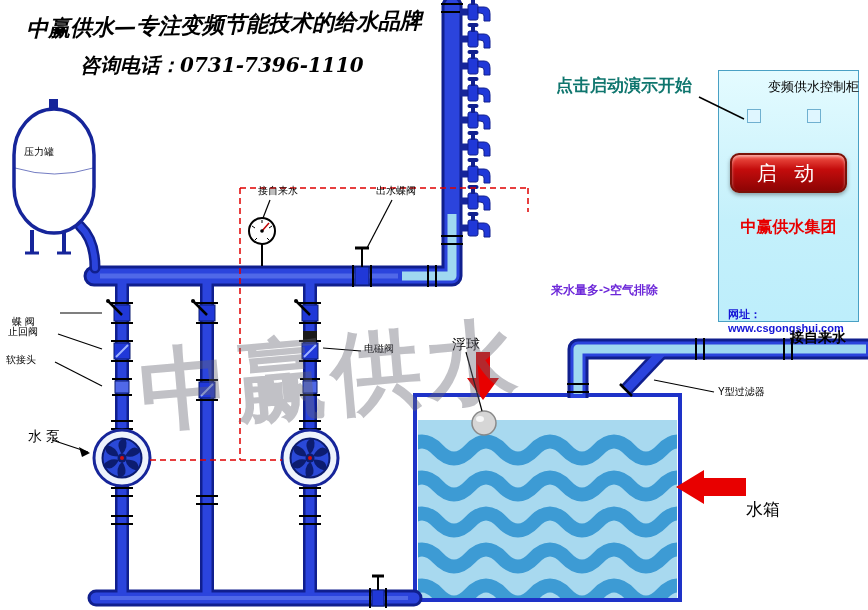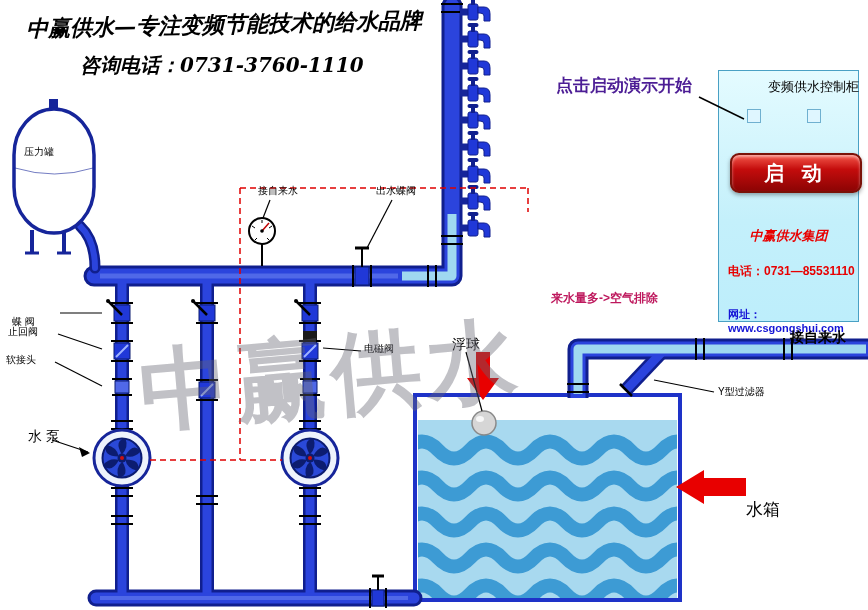--- a/index.html
+++ b/index.html
@@ -5,41 +5,41 @@
   html,body{margin:0;padding:0;background:#fff;}
   body{width:868px;height:610px;position:relative;overflow:hidden;
        font-family:"Liberation Sans",sans-serif;}
   .stage{position:absolute;left:0;top:0;width:868px;height:610px;}
   svg.diagram{position:absolute;left:0;top:0;z-index:1;}
   .lbl{position:absolute;z-index:10;white-space:nowrap;color:#000;line-height:1.15;}
   .slogan{left:26px;top:12px;font-size:22px;font-weight:900;font-style:italic;
           transform:rotate(-1.2deg);font-family:"DejaVu Serif","Liberation Serif",serif;}
   .consult{left:80px;top:54px;font-size:20px;font-weight:900;font-style:italic;
            font-family:"DejaVu Serif","Liberation Serif",serif;}
-  .demo-hint{left:556px;top:76px;font-size:17px;font-weight:bold;color:#4c1d95;}
-  .air{left:551px;top:292px;font-size:12px;font-weight:bold;color:#be185d;}
+  .demo-hint{left:556px;top:76px;font-size:17px;font-weight:bold;color:#0f766e;}
+  .air{left:551px;top:284px;font-size:12px;font-weight:bold;color:#6d28d9;}
   .sm{font-size:10px;}
   .watermark{position:absolute;left:140px;top:332px;z-index:30;font-size:90px;font-weight:bold;
              color:rgba(100,100,112,0.40);transform:rotate(-5deg);transform-origin:left center;
              letter-spacing:6px;pointer-events:none;white-space:nowrap;
              font-family:"DejaVu Serif","Liberation Serif",serif;}
   .cabinet{position:absolute;left:718px;top:70px;width:141px;height:252px;z-index:8;
            background:linear-gradient(180deg,#e4fbff,#c4f0fb 60%,#bdeefb);
            border:1px solid #49a0c4;box-sizing:border-box;}
   .cab-title{position:absolute;top:7px;width:100%;text-align:center;font-size:13px;color:#000;margin-left:25px;}
   .ind{position:absolute;top:38px;width:12px;height:12px;background:#dff6ff;border:1px solid #6fb0d0;}
   .ind1{left:28px}.ind2{left:88px}
-  .start-btn{position:absolute;left:11px;top:82px;width:132px;height:40px;
+  .start-btn{position:absolute;left:11px;top:82px;width:117px;height:40px;
              background:linear-gradient(180deg,#f4574a,#c40c0c 40%,#8c0404);
-             border:2px solid #7a1208;border-radius:9px;color:#fff;font-size:20px;font-weight:bold;
+             border:2px solid #7a1208;border-radius:9px;color:#fff;font-size:20px;font-weight:normal;
              letter-spacing:6px;display:flex;align-items:center;justify-content:center;
              box-shadow:inset 0 2px 3px rgba(255,255,255,.5),0 2px 4px rgba(0,0,0,.35);
              cursor:pointer;font-family:inherit;padding:0;}
-  .cab-company{position:absolute;top:156px;width:100%;text-align:center;color:#e80000;
-               font-weight:bold;font-size:13px;font-style:italic;}
+  .cab-company{position:absolute;top:146px;width:100%;text-align:center;color:#e80000;
+               font-weight:bold;font-size:16px;}
   .cab-line{position:absolute;left:9px;font-size:12px;font-weight:bold;color:#e80000;}
   .cab-phone{top:192px}.cab-fax{top:213px}
   .web-line{position:absolute;left:9px;top:236px;font-size:11px;font-weight:bold;color:#1515d6;}
   svg.pointer{position:absolute;left:694px;top:90px;z-index:20;}
 </style>
 </head>
 <body>
 
 <div class="stage">
 
@@ -242,21 +242,21 @@
     <path d="M240,188 V460"></path>
     <path d="M150,460 H282"></path>
   </g>
 </svg>
 
 <svg class="pointer" width="60" height="40">
   <line x1="5" y1="7" x2="50" y2="29" stroke="#000" stroke-width="1.5"></line>
 </svg>
 
 <div class="lbl slogan">中赢供水—专注变频节能技术的给水品牌</div>
-<div class="lbl consult">咨询电话：0731-3760-1110</div>
+<div class="lbl consult">咨询电话：0731-7396-1110</div>
 <div class="lbl demo-hint">点击启动演示开始</div>
 <div class="lbl air">来水量多-&gt;空气排除</div>
 
 <div class="lbl sm" style="left:24px;top:146px">压力罐</div>
 <div class="lbl sm" style="left:12px;top:316px">蝶 阀</div>
 <div class="lbl sm" style="left:8px;top:326px">止回阀</div>
 <div class="lbl sm" style="left:6px;top:354px">软接头</div>
 <div class="lbl" style="left:28px;top:428px;font-size:14px">水 泵</div>
 <div class="lbl sm" style="left:258px;top:185px">接自来水</div>
 <div class="lbl sm" style="left:376px;top:185px">出水蝶阀</div>
@@ -265,19 +265,18 @@
 <div class="lbl" style="left:790px;top:329px;font-size:14px;font-weight:bold">接自来水</div>
 <div class="lbl sm" style="left:718px;top:386px">Y型过滤器</div>
 <div class="lbl" style="left:746px;top:500px;font-size:17px;font-weight:normal">水箱</div>
 
 <div class="cabinet">
   <div class="cab-title">变频供水控制柜</div>
   <div class="ind ind1"></div>
   <div class="ind ind2"></div>
   <button class="start-btn">启 动</button>
   <div class="cab-company">中赢供水集团</div>
-  <div class="cab-line cab-phone">电话：0731—85531110</div>
   <div class="web-line">网址：www.csgongshui.com</div>
 </div>
 
 <div class="watermark">中赢供水</div>
 
 </div>
 
 </body></html>

